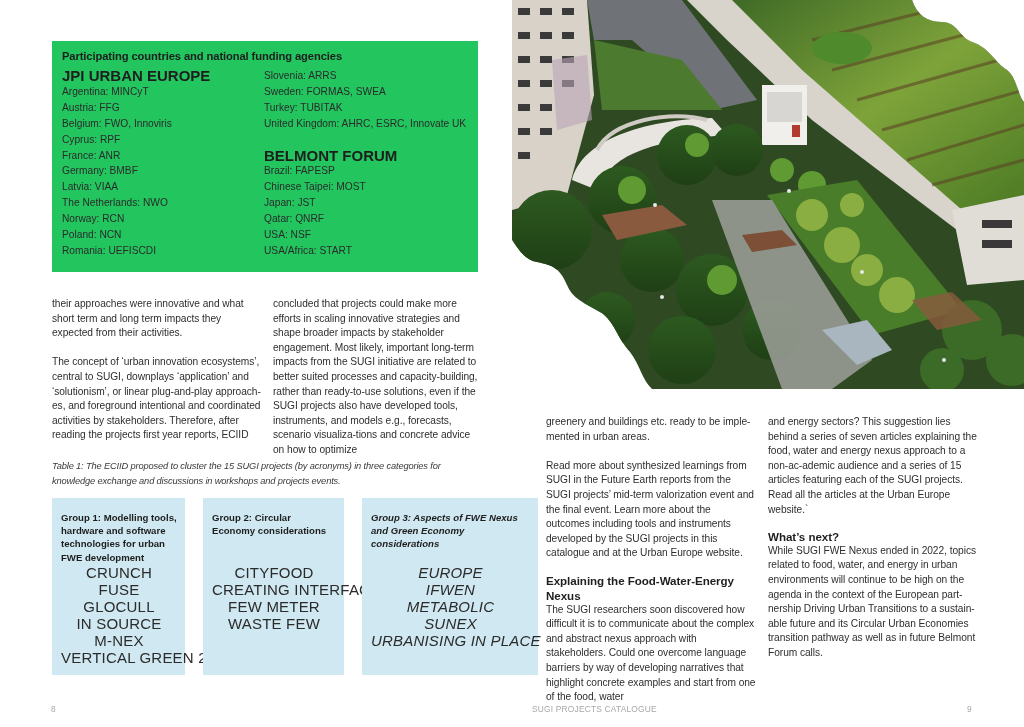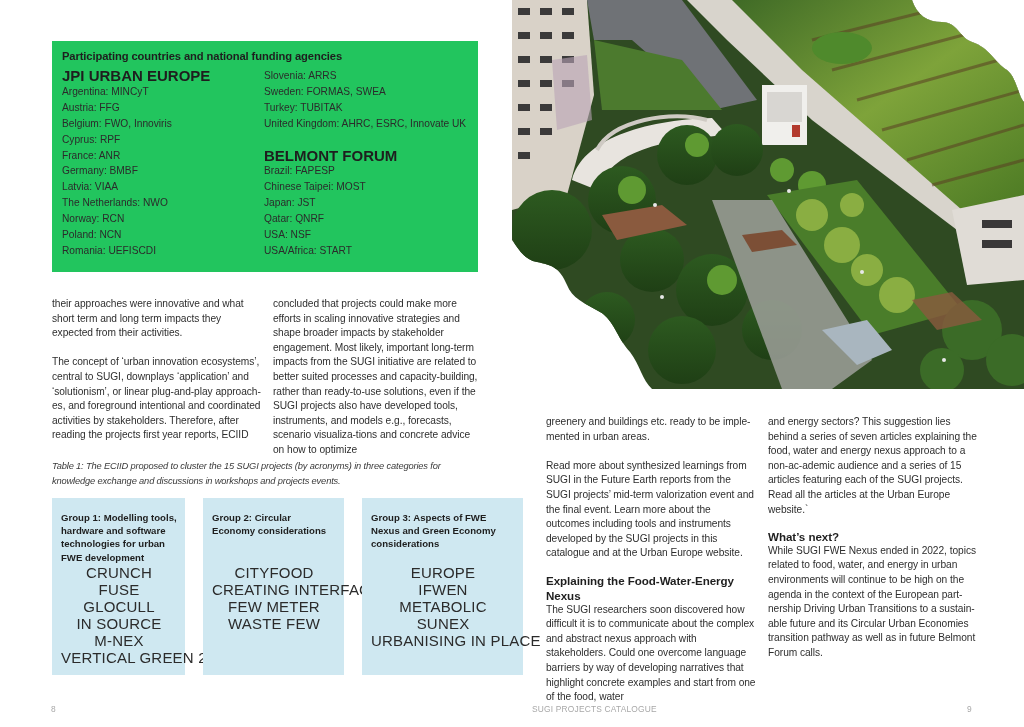--- a/index.html
+++ b/index.html
@@ -24,21 +24,21 @@
   .body-text p { margin-bottom:14.6px; }
   .body-text p:last-child { margin-bottom:0; }
 
   .caption { position:absolute; left:52px; top:459px; width:430px; font-size:9.3px; line-height:15px; font-style:italic; color:#3a3a3a; letter-spacing:-0.15px; }
 
   
   .group-table { position:absolute; left:52px; top:498px; width:426px; height:177px; display:flex; gap:18px; }
   .group-col { background:#cfe8f1; padding:13px 8px 0 9px; height:100%; }
   .group-col.g1 { width:133px; }
   .group-col.g2 { width:141px; }
-  .group-col.g3 { width:161px; }
+  .group-col.g3 { width:176px;font-style:italic; }
   .group-head { font-weight:bold; font-size:9.6px; line-height:13.2px; color:#1e1e1e; height:53px; }
   .group-item { font-size:15px; line-height:17px; color:#2b2b2b; letter-spacing:0.2px; white-space:nowrap;text-align:center; }
 
   
   .photo { position:absolute; left:0; top:0; width:512px; height:389px; overflow:hidden; }
   .photo svg { display:block; }
 
   .section-head { font-weight:bold; font-size:11.6px; color:#1e1e1e; line-height:15px; }
 
   .footer { position:absolute; top:704px; font-size:8.4px; color:#a8a8a8; letter-spacing:0.2px; }

